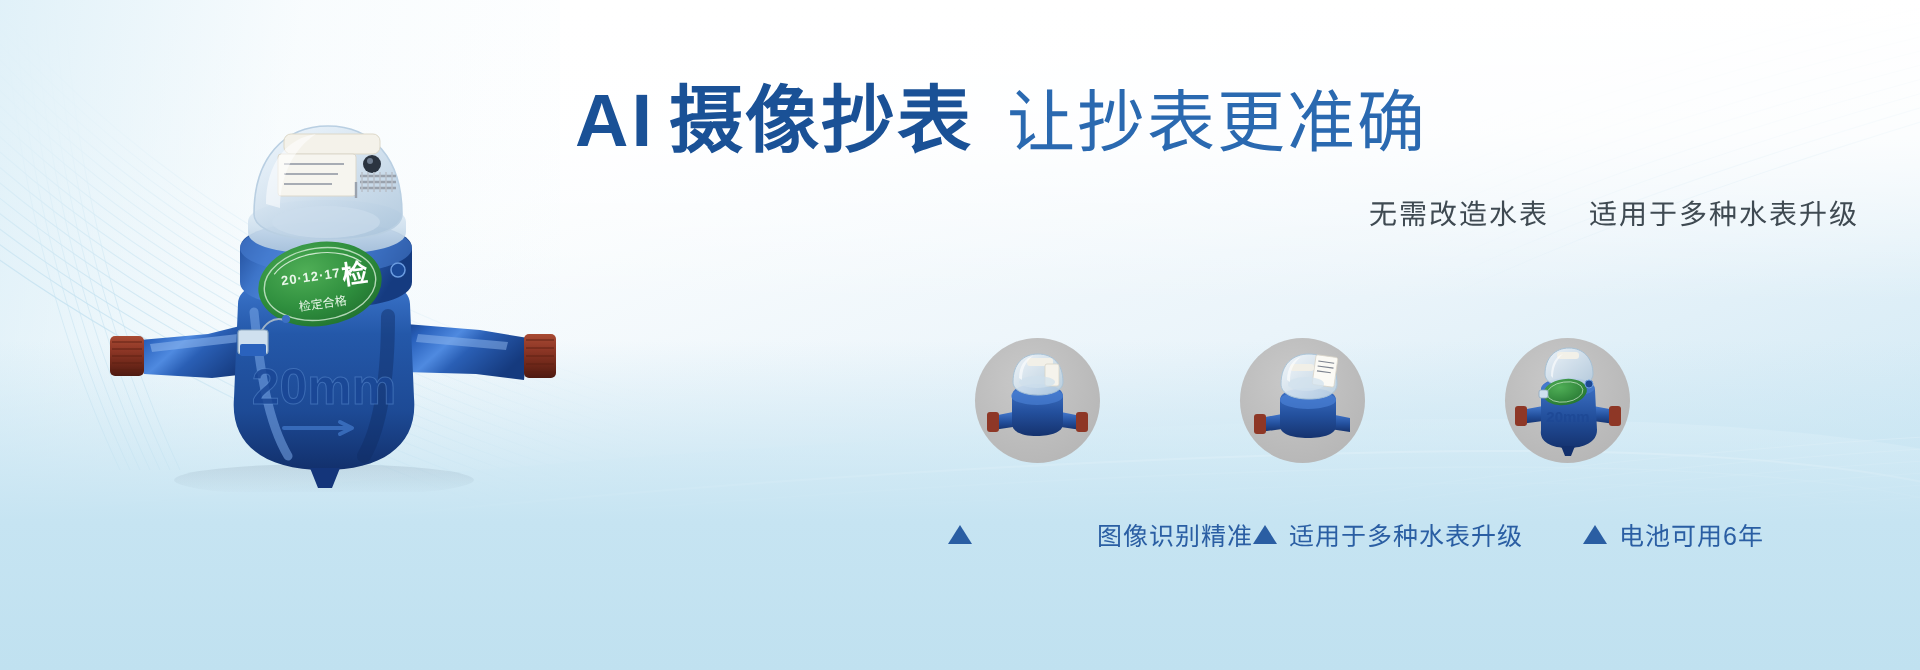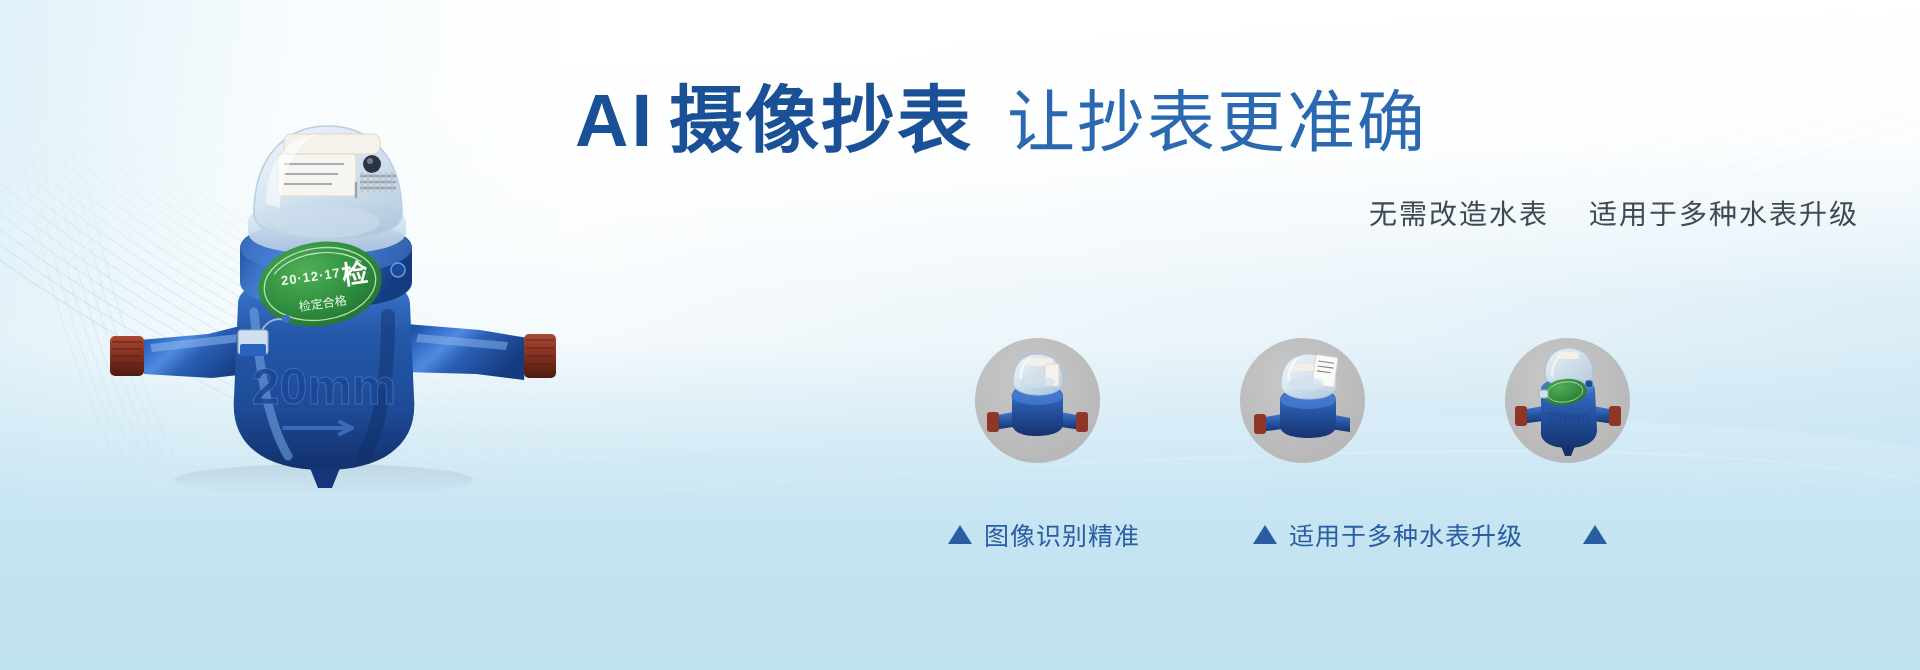--- a/index.html
+++ b/index.html
@@ -152,21 +152,21 @@
   }
   .feature {
     display: flex;
     align-items: center;
     color: #2a5ea3;
     font-size: 25px;
     font-weight: 500;
     letter-spacing: 1px;
     white-space: nowrap;
   }
-  .feature-0 { width: 305px; }
+  .feature-0 { width: 305px; justify-content: space-between; }
   .feature-1 { width: 330px; font-family: Liberation Serif, serif; }
   .feature-2 { width: 300px; }
   .tri-icon {
     display: inline-block;
     width: 0;
     height: 0;
     border-left: 12px solid transparent;
     border-right: 12px solid transparent;
     border-bottom: 19px solid #2a5ea3;
     margin-right: 12px;
@@ -541,17 +541,18 @@
       <span>图像识别精准</span>
     </div>
 
     <div class="feature feature-1">
       <span class="tri-icon"></span>
       <span>适用于多种水表升级</span>
     </div>
 
     <div class="feature feature-2">
       <span class="tri-icon"></span>
+      <span>电池可用6年</span>
     </div>
 
   </div>
 
 </div>
 
 </body></html>

